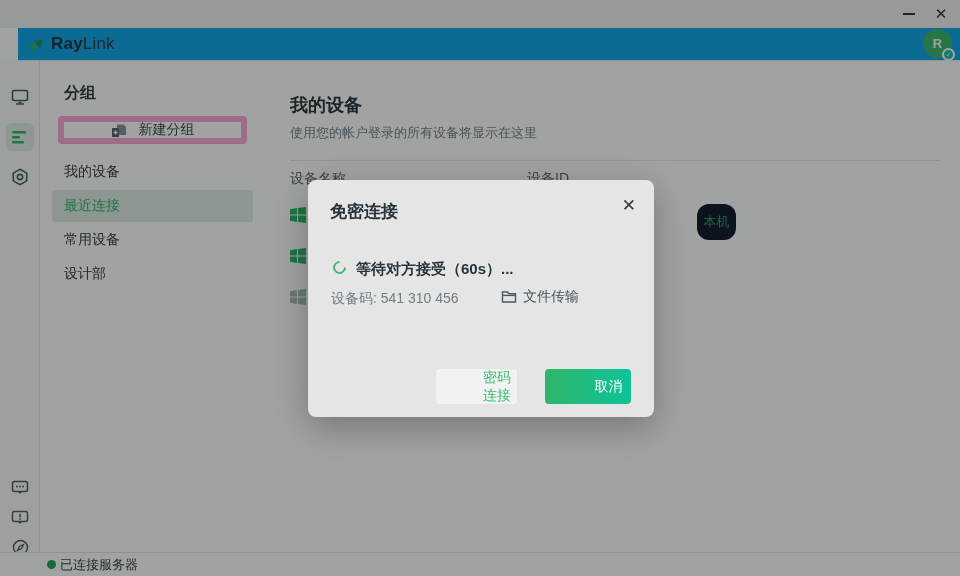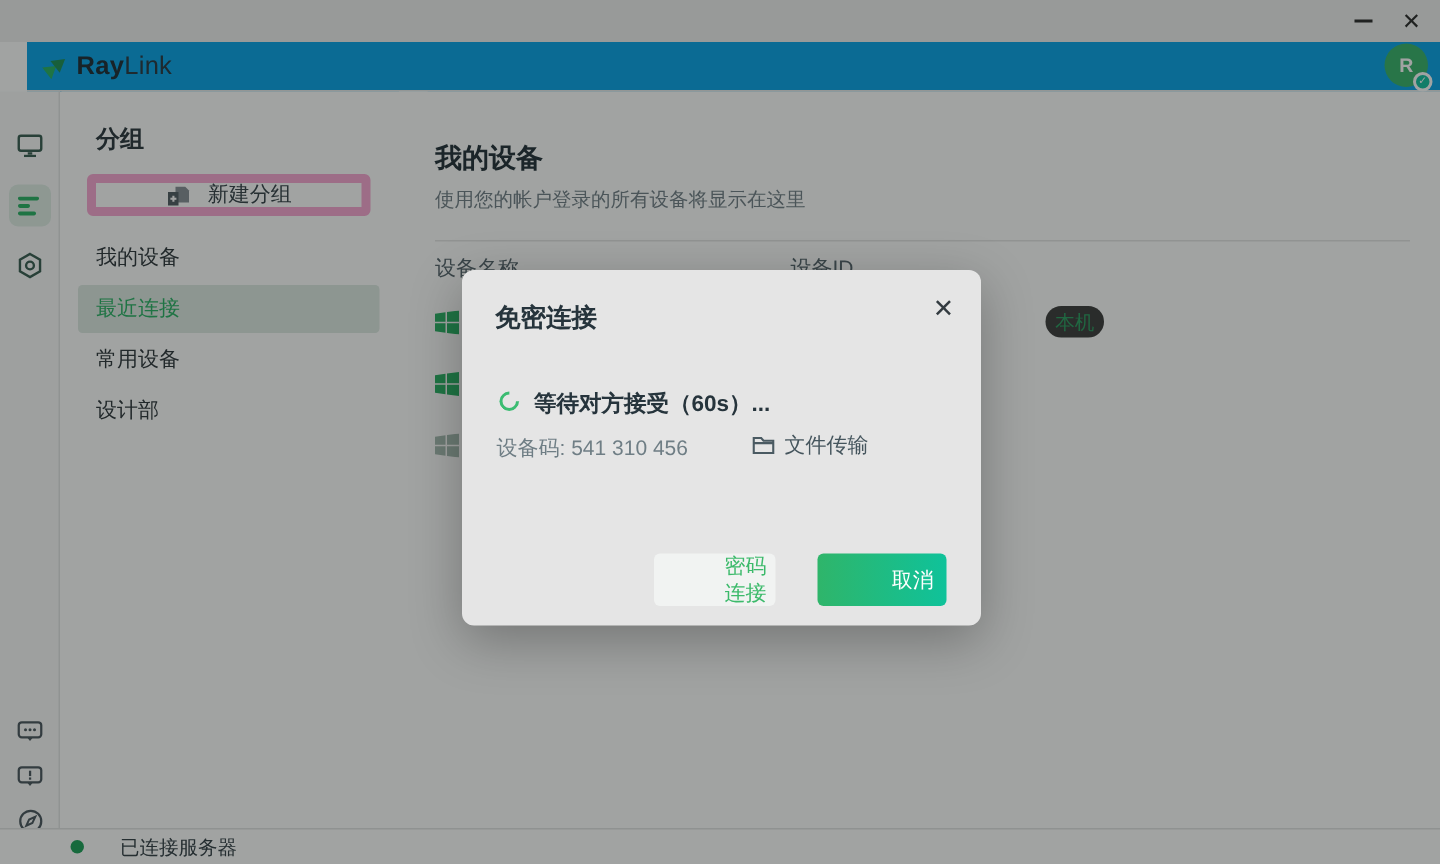--- a/index.html
+++ b/index.html
@@ -41,26 +41,26 @@
 
   .main { position:absolute; left:266px; top:0; right:0; bottom:0; background:#fff; }
   .main-title { position:absolute; left:24px; top:32px; font-size:18px; font-weight:bold; color:#27343c; }
   .main-sub { position:absolute; left:24px; top:63px; font-size:13px; color:#75828a; }
   .main-sep { position:absolute; left:24px; top:99px; width:650px; height:1px; background:#e5e6e6; }
   .col-h { position:absolute; top:109px; font-size:14px; color:#5a6870; }
   .col-name { left:24px; } .col-id { left:261px; }
   .device-row { position:absolute; left:24px; width:650px; height:30px; cursor:pointer; }
   .dr-0{top:139px;} .dr-1{top:180px;} .dr-2{top:221px;}
   .win-icon { position:absolute; left:0; top:7px; }
-  .local-badge { position:absolute; left:431px; top:143px; width:39px; height:21px; background:#404040; border-radius:12px; color:#2f9e63; font-size:13px; display:flex; align-items:center; justify-content:center; }
+  .local-badge { position:absolute; left:431px; top:143px; width:39px; height:36px; background:#0f172a; border-radius:12px; color:#2f9e63; font-size:13px; display:flex; align-items:center; justify-content:center; }
 
   
   .statusbar { position:absolute; left:0; right:0; bottom:0; height:24px; background:#fff; border-top:1px solid #e3e4e4; display:flex; align-items:center; }
   .status-dot { width:9px; height:9px; border-radius:50%; background:#21a35c; margin-left:47px; }
-  .status-text { margin-left:24px; font-size:13px; color:#38434a; }
+  .status-text { margin-left:4px; font-size:13px; color:#38434a; }
 
   
   .overlay { position:absolute; inset:0; background:rgba(8,12,10,0.38); z-index:50; }
   .modal { position:absolute; left:308px; top:180px; width:346px; height:237px; background:#e5e5e5; border-radius:8px; z-index:60; box-shadow:0 10px 35px rgba(0,0,0,0.28); }
   .modal-title { position:absolute; left:22px; top:20px; font-size:17px; font-weight:bold; color:#26343c; }
   .modal-close { position:absolute; right:18px; top:17px; font-size:17px; color:#333b40; cursor:pointer; line-height:1; }
   .spinner { position:absolute; left:25px; top:81px; width:13px; height:13px; border:2px solid #3bbc72; border-right-color:transparent; border-radius:50%; transform:rotate(-45deg); }
   .wait-text { position:absolute; left:48px; top:80px; font-size:15px; font-weight:bold; color:#26343c; }
   .code-text { position:absolute; left:23px; top:110px; font-size:14px; color:#6f7e85; }
   .file-transfer { position:absolute; left:193px; top:108px; display:flex; align-items:center; gap:6px; cursor:pointer; color:#45555d; font-size:14px; }

